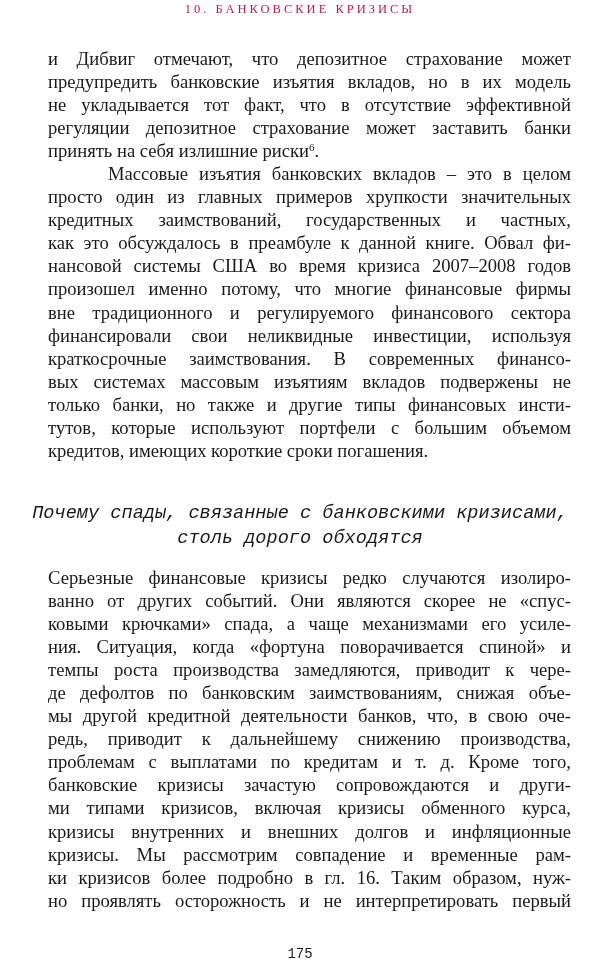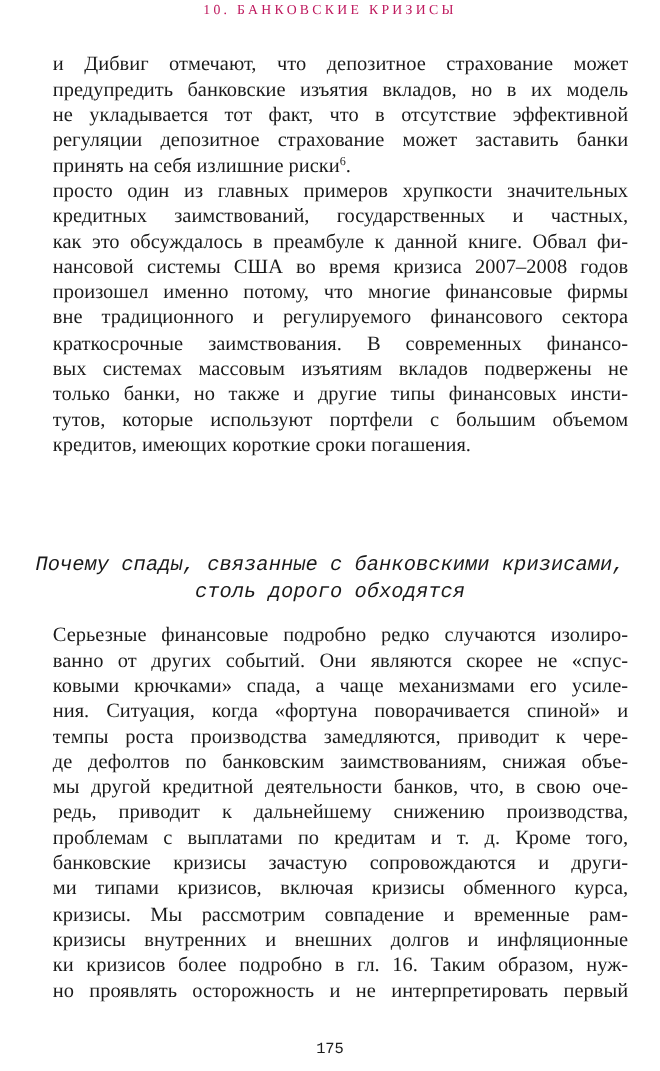--- a/index.html
+++ b/index.html
@@ -23,52 +23,54 @@
 
 <div class="body-text section1">
   <div>
     <span class="line">и Дибвиг отмечают, что депозитное страхование может</span>
     <span class="line">предупредить банковские изъятия вкладов, но в их модель</span>
     <span class="line">не укладывается тот факт, что в отсутствие эффективной</span>
     <span class="line">регуляции депозитное страхование может заставить банки</span>
     <span class="line last"><span>принять на себя излишние риски</span><sup>6</sup><span>.</span></span>
   </div>
   <div>
+    <span class="line indent">Массовые изъятия банковских вкладов – это в целом</span>
     <span class="line">просто один из главных примеров хрупкости значительных</span>
     <span class="line">кредитных заимствований, государственных и частных,</span>
     <span class="line">как это обсуждалось в преамбуле к данной книге. Обвал фи-</span>
     <span class="line">нансовой системы США во время кризиса 2007–2008 годов</span>
     <span class="line">произошел именно потому, что многие финансовые фирмы</span>
     <span class="line">вне традиционного и регулируемого финансового сектора</span>
+    <span class="line">финансировали свои неликвидные инвестиции, используя</span>
     <span class="line">краткосрочные заимствования. В современных финансо-</span>
     <span class="line">вых системах массовым изъятиям вкладов подвержены не</span>
     <span class="line">только банки, но также и другие типы финансовых инсти-</span>
     <span class="line">тутов, которые используют портфели с большим объемом</span>
     <span class="line last">кредитов, имеющих короткие сроки погашения.</span>
   </div>
 </div>
 
 <div class="heading">
   <span class="hline">Почему спады, связанные с банковскими кризисами,</span>
   <span class="hline">столь дорого обходятся</span>
 </div>
 
 <div class="body-text section2">
   <div>
-    <span class="line">Серьезные финансовые подробно редко случаются изолиро-</span>
+    <span class="line">Серьезные финансовые кризисы редко случаются изолиро-</span>
     <span class="line">ванно от других событий. Они являются скорее не «спус-</span>
     <span class="line">ковыми крючками» спада, а чаще механизмами его усиле-</span>
     <span class="line">ния. Ситуация, когда «фортуна поворачивается спиной» и</span>
     <span class="line">темпы роста производства замедляются, приводит к чере-</span>
     <span class="line">де дефолтов по банковским заимствованиям, снижая объе-</span>
     <span class="line">мы другой кредитной деятельности банков, что, в свою оче-</span>
     <span class="line">редь, приводит к дальнейшему снижению производства,</span>
     <span class="line">проблемам с выплатами по кредитам и т. д. Кроме того,</span>
     <span class="line">банковские кризисы зачастую сопровождаются и други-</span>
     <span class="line">ми типами кризисов, включая кризисы обменного курса,</span>
+    <span class="line">кризисы внутренних и внешних долгов и инфляционные</span>
     <span class="line">кризисы. Мы рассмотрим совпадение и временные рам-</span>
-    <span class="line">кризисы внутренних и внешних долгов и инфляционные</span>
     <span class="line">ки кризисов более подробно в гл. 16. Таким образом, нуж-</span>
     <span class="line">но проявлять осторожность и не интерпретировать первый</span>
   </div>
 </div>
 
 <div class="page-number">175</div>
 
 </body></html>

